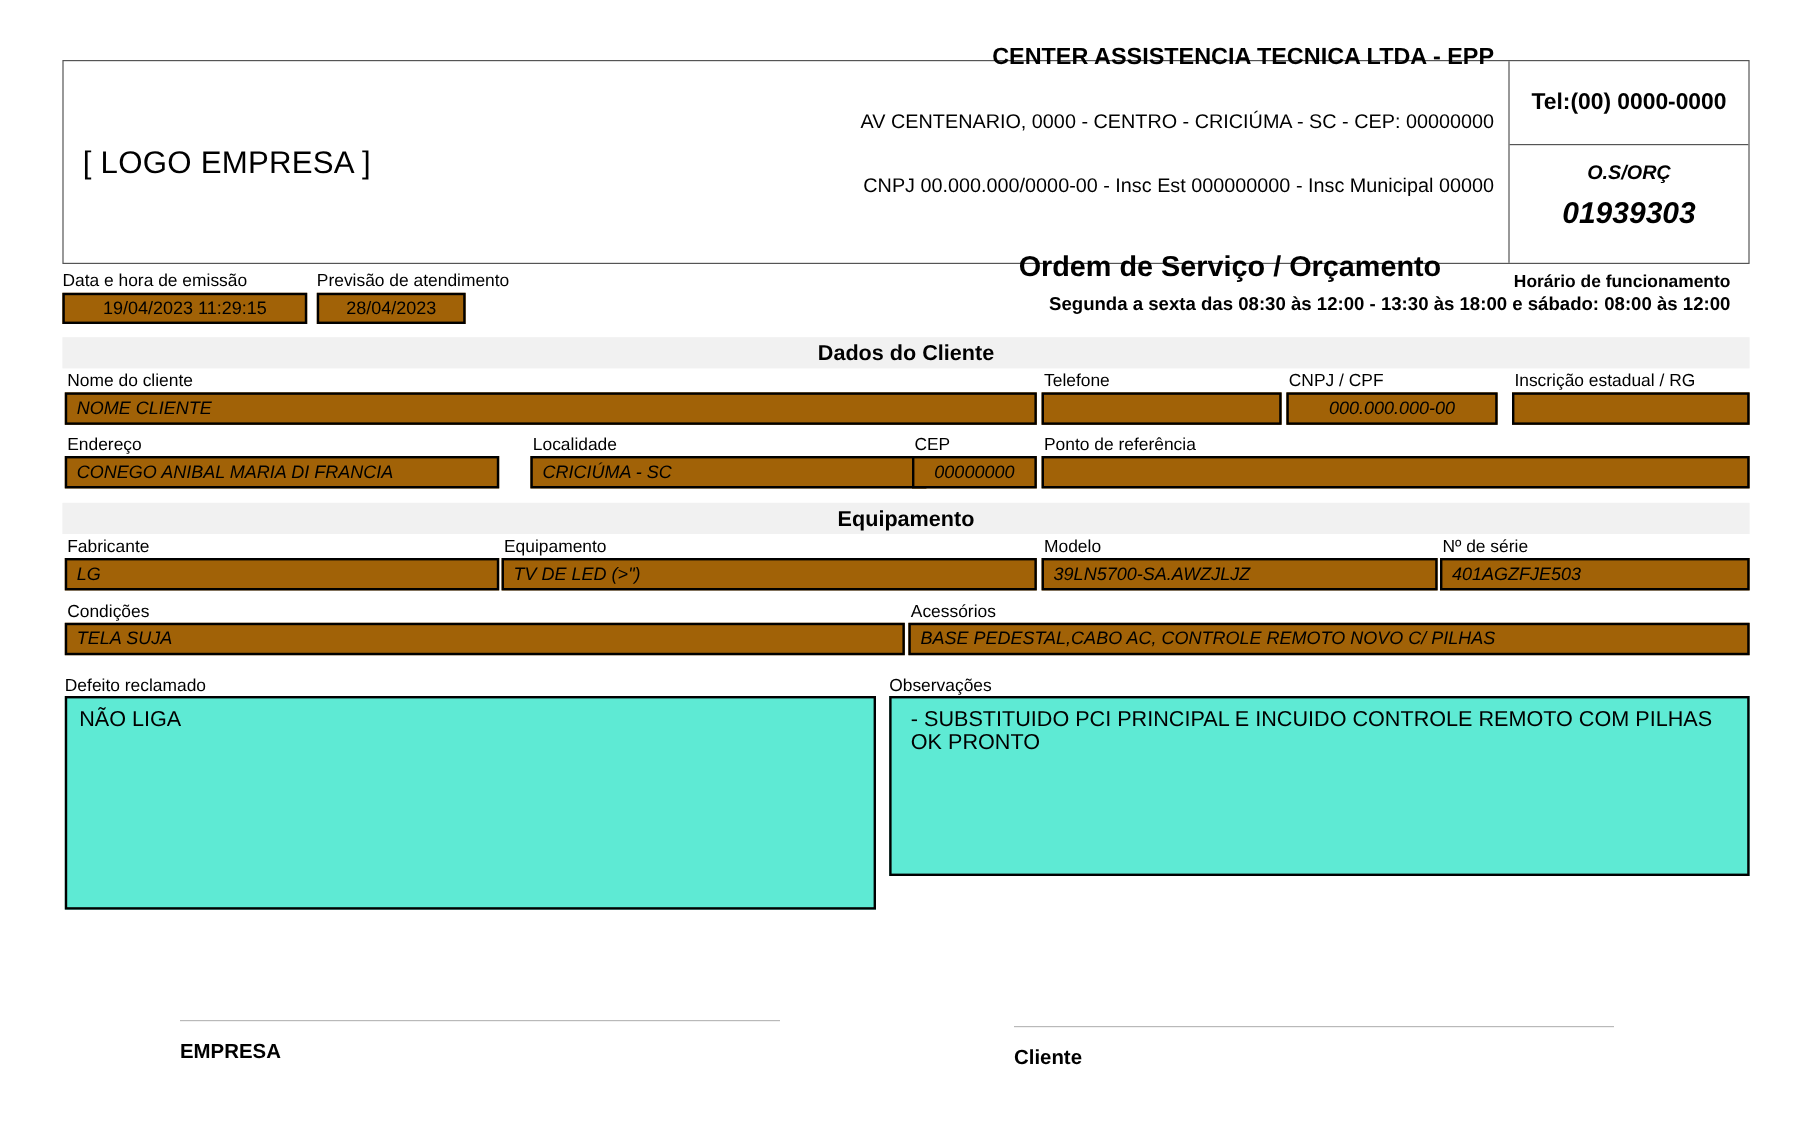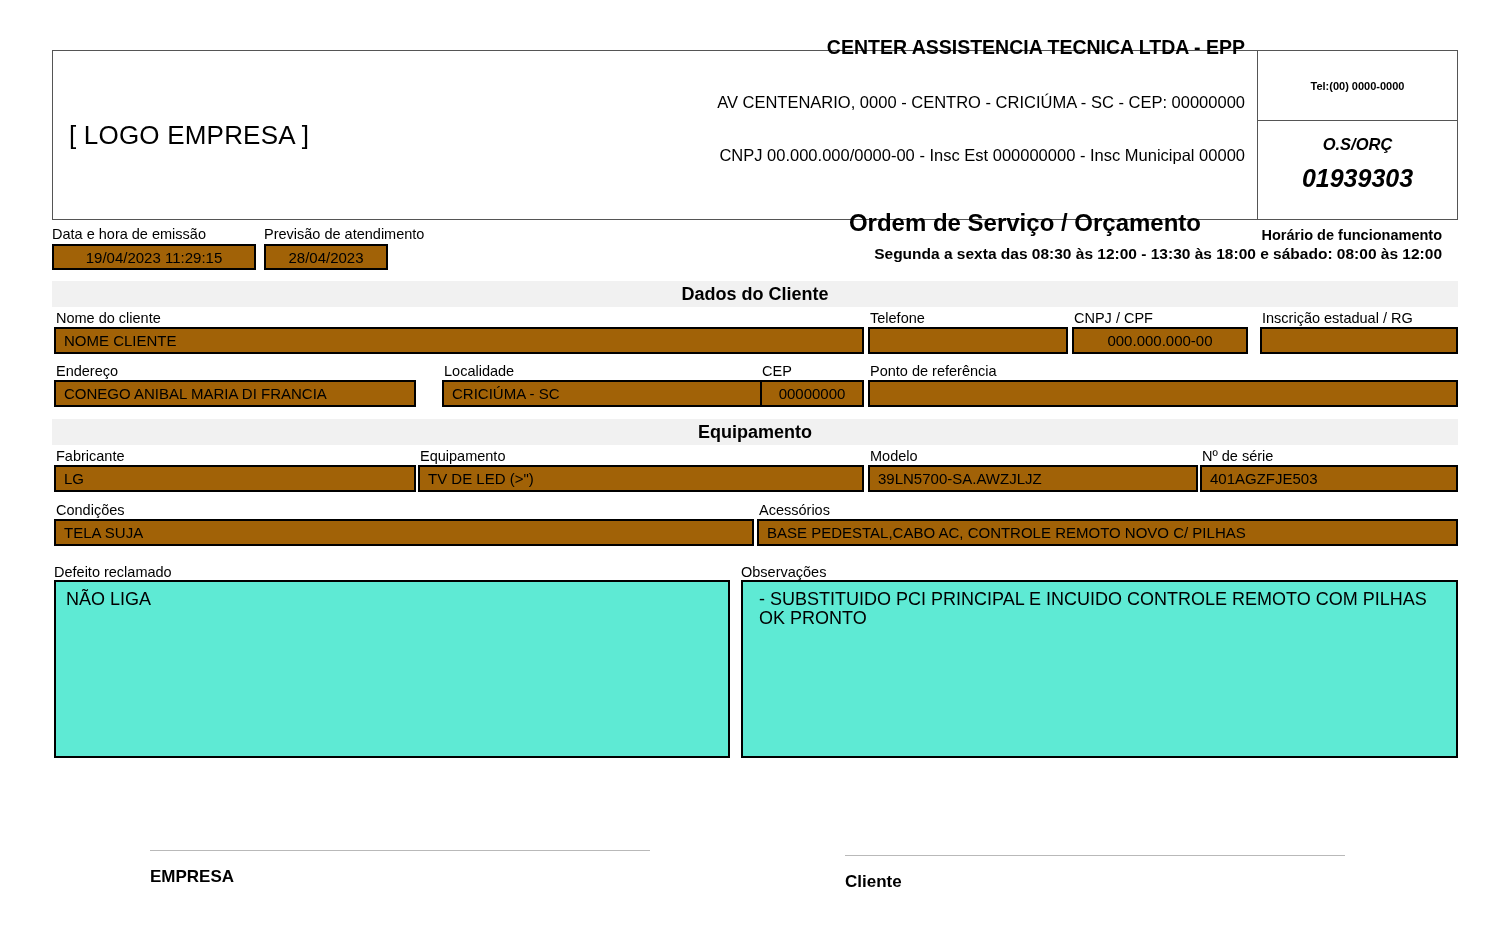--- a/index.html
+++ b/index.html
@@ -80,21 +80,21 @@
     border-left: 1px solid #555;
     display: flex;
     flex-direction: column;
   }
   .os-tel {
     height: 70px;
     border-bottom: 1px solid #555;
     display: flex;
     align-items: center;
     justify-content: center;
-    font-size: 11px;
+    font-size: 19px;
     font-weight: bold;
     white-space: nowrap;
   }
   .os-body {
     flex: 1;
     display: flex;
     flex-direction: column;
     align-items: center;
     padding-top: 14px;
     font-style: italic;
@@ -175,21 +175,21 @@
   #band-cliente { top: 281px; }
   #band-equip   { top: 419px; }
 
   
   .fld {
     position: absolute;
     display: flex;
     flex-direction: column;
   }
   .fld > .field-label { margin-left: 2px; margin-bottom: 1px; }
-  .fld > .boxed { height: 27px; }
+  .fld > .boxed { height: 27px; font-style: italic; }
   .val-center { justify-content: center; }
 
   
   .area-block { position: absolute; display: flex; flex-direction: column; }
   .area-box {
     border: 2px solid #000;
     background: #5eead4;
     padding: 8px 10px;
     font-size: 18px;
     line-height: 19px;
@@ -325,21 +325,21 @@
     <div class="boxed">BASE PEDESTAL,CABO AC, CONTROLE REMOTO NOVO C/ PILHAS</div>
   </div>
 
   <div class="area-block" style="left:54px; top:564px; width:676px;">
     <span class="field-label">Defeito reclamado</span>
     <div class="area-box" style="height:178px;">NÃO LIGA</div>
   </div>
 
   <div class="area-block" style="left:741px; top:564px; width:717px;">
     <span class="field-label">Observações</span>
-    <div class="area-box" style="height:178px;padding-left:16px;">- SUBSTITUIDO PCI PRINCIPAL E INCUIDO CONTROLE REMOTO COM PILHAS
+    <div class="area-box" style="height:150px;padding-left:16px;">- SUBSTITUIDO PCI PRINCIPAL E INCUIDO CONTROLE REMOTO COM PILHAS
 OK PRONTO</div>
   </div>
 
   <div class="sign" style="left:150px; top:850px; width:500px;">
     <div class="sign-line"></div>
     <div class="sign-name">EMPRESA</div>
   </div>
 
   <div class="sign" style="left:845px; top:855px; width:500px;">
     <div class="sign-line"></div>

